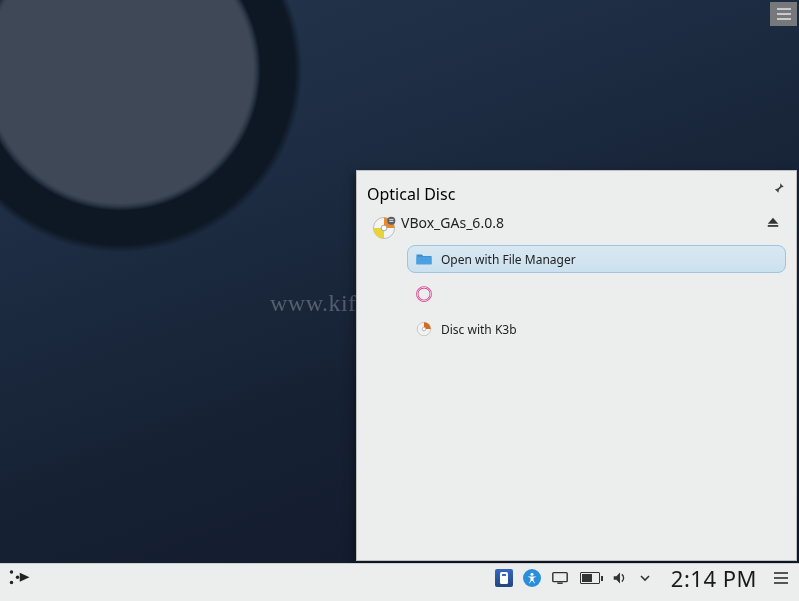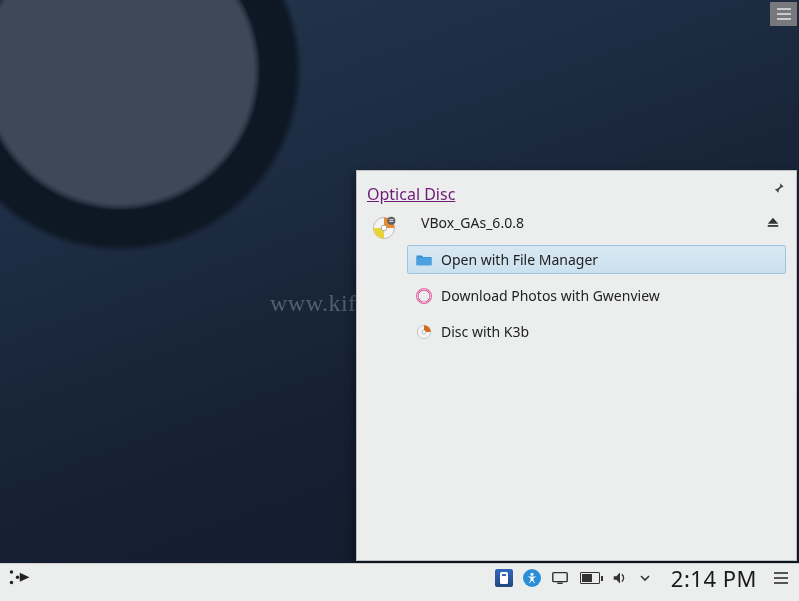--- a/index.html
+++ b/index.html
@@ -50,34 +50,34 @@
     padding: 10px 10px 0 10px;
     color: #1e1e1e;
   }
   .notifier .title { font-size: 25px; font-weight: 400; margin-bottom: 10px; }
   .pin {
     position: absolute; top: 8px; right: 8px; width: 18px; height: 18px;
     display:flex; align-items:center; justify-content:center; cursor:pointer;
   }
   .pin svg { width:14px; height:14px; }
 
-  .category { font-size: 16px; color: #701a75; margin: 2px 0 6px 0; text-decoration: underline; }
-
-  .device-row { display:flex; align-items:flex-start; gap:24px; margin:2px 0 4px 4px;}
+  .category { font-size: 16px; color: #000000; margin: 2px 0 6px 0; }
+
+  .device-row { display:flex; align-items:flex-start; gap:4px; margin:2px 0 4px 4px;}
   .disc-icon { width:26px; height:26px; position:relative; flex-shrink:0; margin-top:4px;}
   .disc-icon svg { width:26px; height:26px; }
   .device-name { font-size: 14px; color:#222; padding-top:2px; flex:1; }
   .eject-icon { width:14px; height:14px; margin:4px 6px 0 0; cursor:pointer;}
   .eject-icon svg { width:14px; height:14px; display:block; }
 
   .actions { margin: 4px 0 0 40px; display:flex; flex-direction:column; gap:7px;}
   .action {
     display:flex; align-items:center; gap:8px;
-    padding:5px 8px; font-size:14px; color:#222; cursor:pointer;
-    border-radius:2px;
+    padding:5px 8px; font-size:12px; color:#222; cursor:pointer;
+    border-radius:8px;
   }
   .action .aicon { width:18px; height:18px; flex-shrink:0; display:flex; align-items:center; justify-content:center;}
   .action.selected {
     background: linear-gradient(#d9e8f2, #cbe1ef);
     border: 1px solid #9fc4db;
     padding:4px 7px;
   }
 
   
   .fm-icon svg, .gw-icon svg, .k3b-icon svg { width:18px; height:18px; }
@@ -167,21 +167,20 @@
       <span>Open with File Manager</span>
     </div>
 
     <div class="action">
       <span class="aicon gw-icon">
         <svg viewBox="0 0 24 24">
           <circle cx="12" cy="12" r="9" fill="none" stroke="#d63384" stroke-width="3"></circle>
           <circle cx="12" cy="12" r="9" fill="none" stroke="#fff" stroke-width="1"></circle>
         </svg>
       </span>
-      <span>Download Photos with Gwenview</span>
     </div>
 
     <div class="action">
       <span class="aicon k3b-icon">
         <svg viewBox="0 0 24 24">
           <circle cx="12" cy="12" r="9" fill="#f2f2f2" stroke="#bbb"></circle>
           <path d="M12 3a9 9 0 0 1 9 9h-9z" fill="#d46a1a"></path>
           <circle cx="12" cy="12" r="2.5" fill="#fff" stroke="#aaa"></circle>
         </svg>
       </span>

